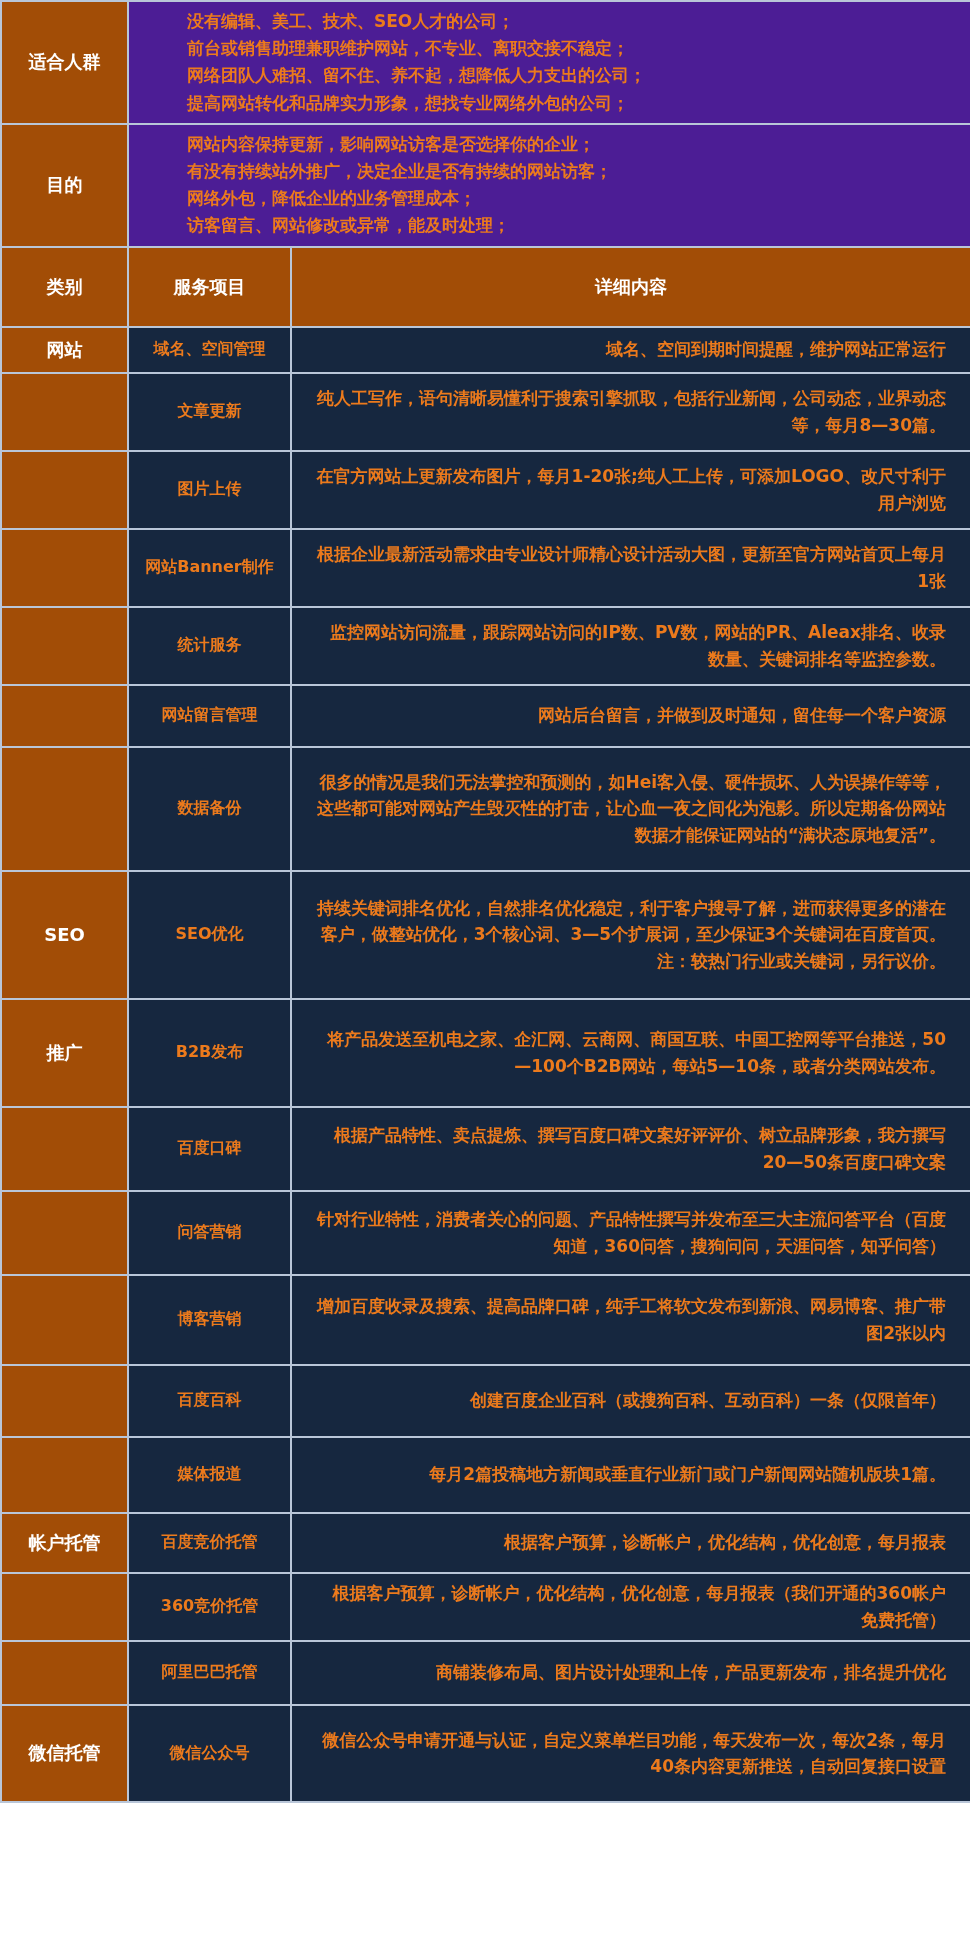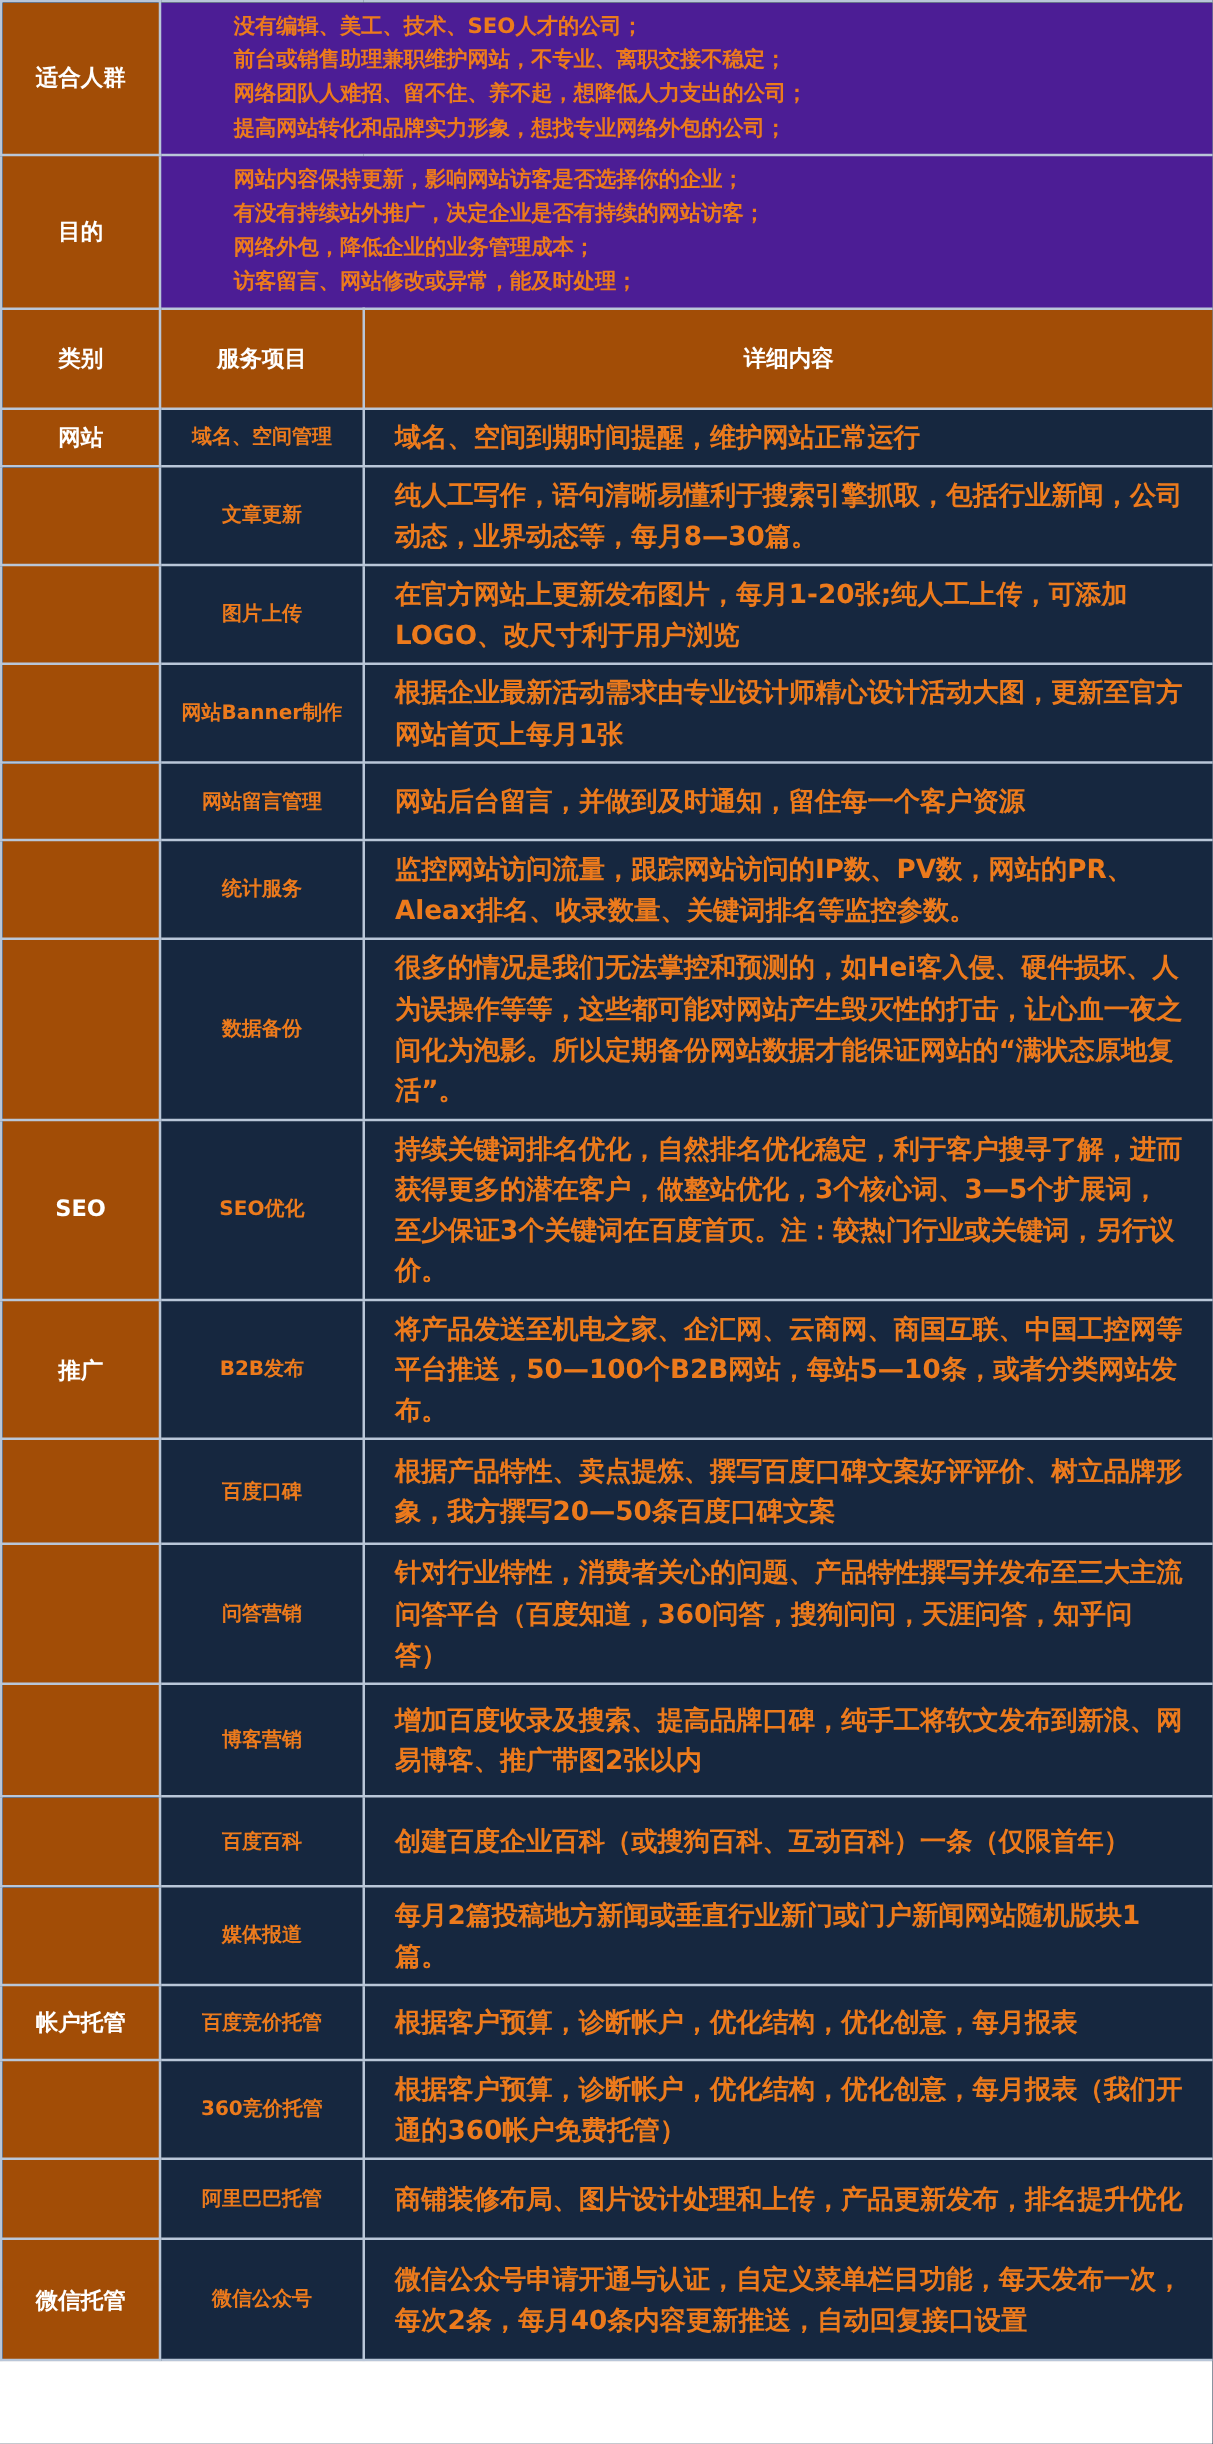--- a/index.html
+++ b/index.html
@@ -34,22 +34,22 @@
   td.svc{
     background:#16273f;
     color:#ec7a1c;
     text-align:center;
     font-size:16px;
     padding:2px 6px;
   }
   td.det{
     background:#16273f;
     color:#ec7a1c;
-    text-align:left;
-    font-size:21px;
+    text-align:right;
+    font-size:17px;
     line-height:1.55;
     padding:6px 24px;
   }
   td.intro{
     background:#4c1d95;
     color:#ec7a1c;
     font-size:17px;
     line-height:1.6;
     padding:6px 24px 6px 58px;
   }
@@ -105,29 +105,29 @@
     <tr style="height:78px;">
       <td class="cat"></td>
       <td class="svc">图片上传</td>
       <td class="det">在官方网站上更新发布图片，每月1-20张;纯人工上传，可添加LOGO、改尺寸利于用户浏览</td>
     </tr>
     <tr style="height:78px;padding-left:36px;">
       <td class="cat"></td>
       <td class="svc">网站Banner制作</td>
       <td class="det">根据企业最新活动需求由专业设计师精心设计活动大图，更新至官方网站首页上每月1张</td>
     </tr>
+    <tr style="height:78px;">
+      <td class="cat"></td>
+      <td class="svc">统计服务</td>
+      <td class="det">监控网站访问流量，跟踪网站访问的IP数、PV数，网站的PR、Aleax排名、收录数量、关键词排名等监控参数。</td>
+    </tr>
     <tr style="height:62px;">
       <td class="cat"></td>
       <td class="svc">网站留言管理</td>
       <td class="det">网站后台留言，并做到及时通知，留住每一个客户资源</td>
-    </tr>
-    <tr style="height:78px;">
-      <td class="cat"></td>
-      <td class="svc">统计服务</td>
-      <td class="det">监控网站访问流量，跟踪网站访问的IP数、PV数，网站的PR、Aleax排名、收录数量、关键词排名等监控参数。</td>
     </tr>
     <tr style="height:124px;">
       <td class="cat"></td>
       <td class="svc">数据备份</td>
       <td class="det">很多的情况是我们无法掌控和预测的，如Hei客入侵、硬件损坏、人为误操作等等，这些都可能对网站产生毁灭性的打击，让心血一夜之间化为泡影。所以定期备份网站数据才能保证网站的“满状态原地复活”。</td>
     </tr>
     <tr style="height:128px;">
       <td class="cat">SEO</td>
       <td class="svc">SEO优化</td>
       <td class="det">持续关键词排名优化，自然排名优化稳定，利于客户搜寻了解，进而获得更多的潜在客户，做整站优化，3个核心词、3—5个扩展词，至少保证3个关键词在百度首页。注：较热门行业或关键词，另行议价。</td>
@@ -135,21 +135,21 @@
     <tr style="height:108px;">
       <td class="cat">推广</td>
       <td class="svc">B2B发布</td>
       <td class="det">将产品发送至机电之家、企汇网、云商网、商国互联、中国工控网等平台推送，50—100个B2B网站，每站5—10条，或者分类网站发布。</td>
     </tr>
     <tr style="height:84px;">
       <td class="cat"></td>
       <td class="svc">百度口碑</td>
       <td class="det">根据产品特性、卖点提炼、撰写百度口碑文案好评评价、树立品牌形象，我方撰写20—50条百度口碑文案</td>
     </tr>
-    <tr style="height:105px;">
+    <tr style="height:84px;">
       <td class="cat"></td>
       <td class="svc">问答营销</td>
       <td class="det">针对行业特性，消费者关心的问题、产品特性撰写并发布至三大主流问答平台（百度知道，360问答，搜狗问问，天涯问答，知乎问答）</td>
     </tr>
     <tr style="height:90px;">
       <td class="cat"></td>
       <td class="svc">博客营销</td>
       <td class="det">增加百度收录及搜索、提高品牌口碑，纯手工将软文发布到新浪、网易博客、推广带图2张以内</td>
     </tr>
     <tr style="height:72px;">

